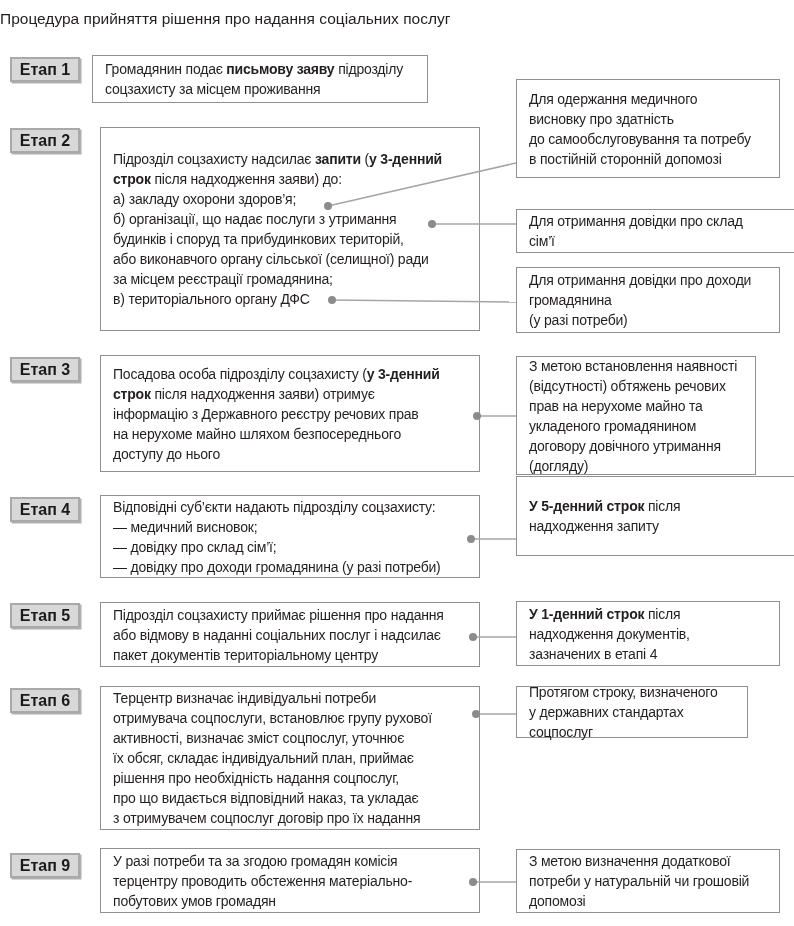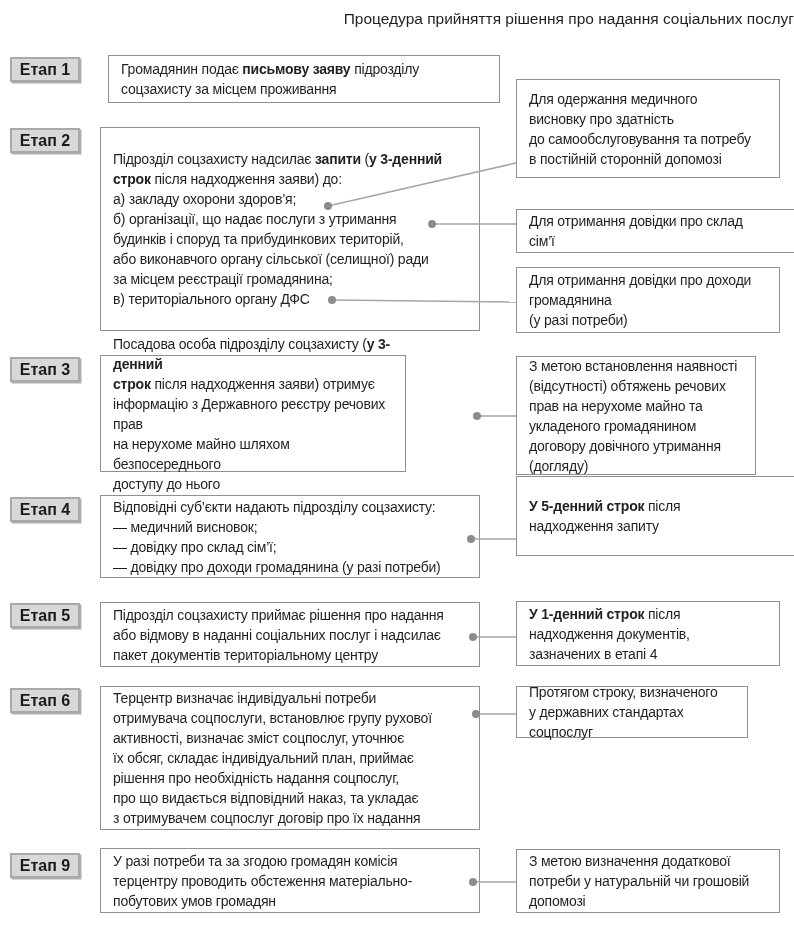--- a/index.html
+++ b/index.html
@@ -3,21 +3,21 @@
 <meta charset="utf-8">
 <style>
   html,body { margin:0; padding:0; background:#ffffff; }
   body {
     width:794px; height:926px; position:relative; overflow:hidden;
     font-family:"Liberation Sans","DejaVu Sans",sans-serif;
     color:#231f20;
   }
   .title {
     position:absolute; left:0; top:10px; width:794px;
-    text-align:right; font-size:15.5px; font-weight:400; letter-spacing:0;
+    text-align:left; font-size:15.5px; font-weight:400; letter-spacing:0;
   }
   .stage-label {
     position:absolute; width:70px; height:25px;
     background:#d8d8d8; border:2px solid #a9a9a9;
     box-shadow:1.5px 1.5px 0 rgba(110,110,110,.55);
     box-sizing:border-box;
     display:flex; align-items:center; justify-content:center;
     font-size:16px; font-weight:bold; color:#1a1a1a;
   }
   .main-box, .note-box {
@@ -46,35 +46,35 @@
   <div class="title">Процедура прийняття рішення про надання соціальних послуг</div>
 
   <div class="stage-label" style="left:10px;top:57px">Етап 1</div>
   <div class="stage-label" style="left:10px;top:128px">Етап 2</div>
   <div class="stage-label" style="left:10px;top:357px">Етап 3</div>
   <div class="stage-label" style="left:10px;top:497px">Етап 4</div>
   <div class="stage-label" style="left:10px;top:603px">Етап 5</div>
   <div class="stage-label" style="left:10px;top:688px">Етап 6</div>
   <div class="stage-label" style="left:10px;top:853px">Етап 9</div>
 
-  <div class="main-box" style="left:108px;top:55px;width:392px;height:48px">
+  <div class="main-box" style="left:92px;top:55px;width:336px;height:48px">
       <div class="box-text"><span>Громадянин подає </span><span class="b">письмову заяву</span><span> підрозділу
 соцзахисту за місцем проживання</span></div>
     </div>
   <div class="main-box" style="left:100px;top:127px;width:380px;height:204px">
       <div class="box-text"><span>Підрозділ соцзахисту надсилає </span><span class="b">запити</span><span> (</span><span class="b">у 3-денний
 строк</span><span> після надходження заяви) до:
 а) закладу охорони здоров’я;
 б) організації, що надає послуги з утримання
 будинків і споруд та прибудинкових територій,
 або виконавчого органу сільської (селищної) ради
 за місцем реєстрації громадянина;
 в) територіального органу ДФС</span></div>
     </div>
-  <div class="main-box" style="left:100px;top:355px;width:306px;height:117px">
+  <div class="main-box" style="left:100px;top:355px;width:380px;height:117px">
       <div class="box-text"><span>Посадова особа підрозділу соцзахисту (</span><span class="b">у 3-денний
 строк</span><span> після надходження заяви) отримує
 інформацію з Державного реєстру речових прав
 на нерухоме майно шляхом безпосереднього
 доступу до нього</span></div>
     </div>
   <div class="main-box" style="left:100px;top:495px;width:380px;height:83px">
       <div class="box-text"><span>Відповідні суб’єкти надають підрозділу соцзахисту:
 — медичний висновок;
 — довідку про склад сім’ї;

